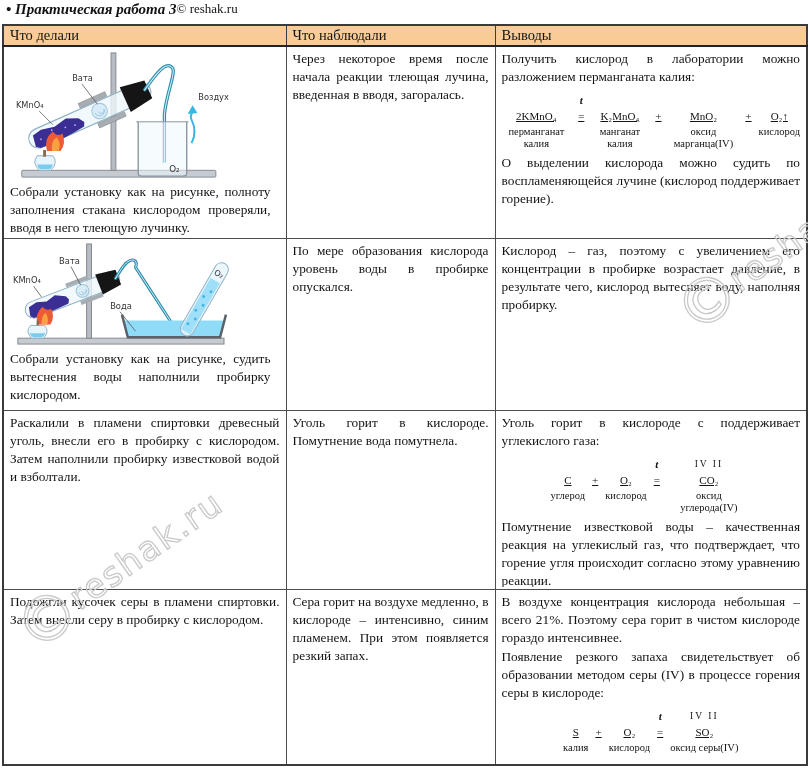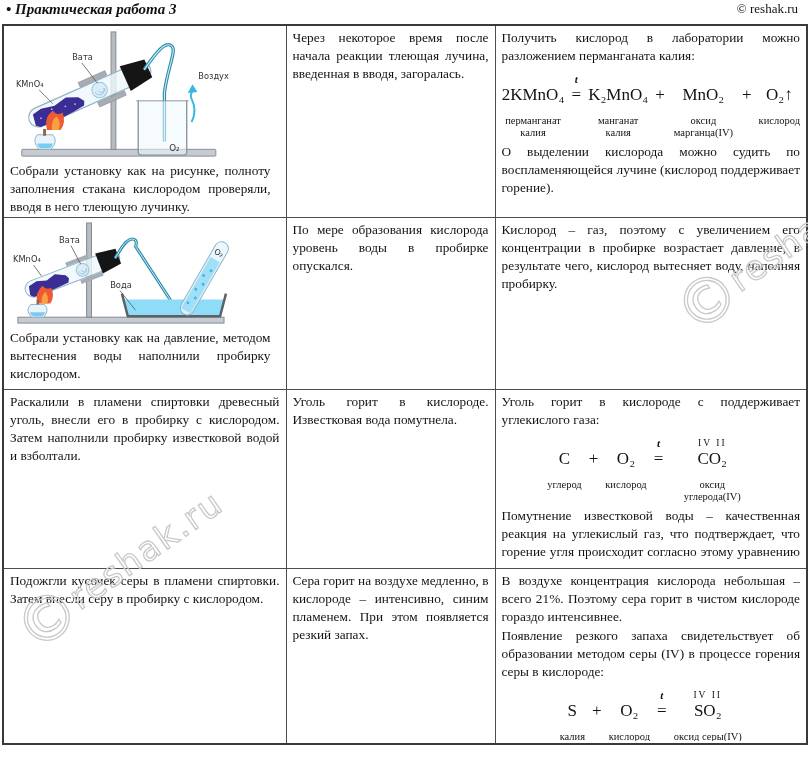--- a/index.html
+++ b/index.html
@@ -1,40 +1,40 @@
 <!DOCTYPE html>
 <html><head>
 <meta charset="utf-8">
 <style>
   html,body{margin:0;padding:0;}
   body{
     width:808px;height:774px;position:relative;overflow:hidden;background:#ffffff;
     font-family:"Liberation Serif","DejaVu Serif",serif;color:#131313;
   }
-  .page-header{position:absolute;top:1px;left:6px;right:10px;display:flex;justify-content:space-between;align-items:flex-start;}
+  .page-header{position:absolute;top:1px;left:6px;right:10px;display:flex;align-items:flex-start;}
   .doc-title{font-size:15px;font-weight:bold;font-style:italic;}
   .site-credit{font-size:13px;}
   table.worktable{position:absolute;top:24px;left:2px;width:804px;border-collapse:collapse;table-layout:fixed;border:2px solid #3a3a3a;}
   th{
     background:#f9cb97;border:1px solid #3c3c3c;border-bottom:2px solid #222;
     font-weight:normal;text-align:left;font-size:14.5px;padding:1px 6px;height:17px;
   }
   td{border:1px solid #4c4c4c;vertical-align:top;padding:2px 6px;font-size:13.3px;line-height:1.36;}
   .cellbox{overflow:hidden;}
   .hr0{height:187px}.hr1{height:167px}.hr2{height:174px}.hr3{height:170px}
   .cell-text{margin:1px 0 0 0;text-align:justify;}
   .diagram{display:block;margin:1px auto 2px auto;}
   .caption{margin:1px 9px 0 0;text-align:justify;}
   
   .eq{display:flex;justify-content:center;align-items:flex-start;gap:7px;margin:8px 0 4px 0;}
   .eq-item{display:flex;flex-direction:column;align-items:center;}
   .eq-ox{height:12px;line-height:12px;font-size:9.5px;font-weight:normal;letter-spacing:2px;white-space:nowrap;}
   .eq-heat{font-style:italic;font-weight:bold;font-size:11px;letter-spacing:0;}
-  .eq-f{font-size:17px;line-height:20px;white-space:nowrap;}
-  .eq-lab{font-size:10.5px;line-height:1.12;text-align:center;max-width:84px;margin-top:10px;}
+  .eq-f{font-size:11px;line-height:20px;white-space:nowrap;text-decoration:underline;}
+  .eq-lab{font-size:10.5px;line-height:1.12;text-align:center;max-width:84px;margin-top:0;}
   
   .watermark{
     position:absolute;white-space:nowrap;z-index:5;pointer-events:none;
     transform:rotate(-35deg);transform-origin:0 50%;
     color:transparent;-webkit-text-stroke:1.3px #c9c9c9;
     font-family:"DejaVu Sans",sans-serif;
   }
   .wm-c{font-size:62px;vertical-align:middle;}
   .wm-rest{font-size:34px;vertical-align:middle;letter-spacing:2px;}
   #wm1{left:682px;top:282px;}
@@ -49,20 +49,25 @@
   <div class="site-credit">© reshak.ru</div>
 </div>
 
 <table class="worktable">
   <colgroup>
       <col style="width:283px">
       <col style="width:209px">
       <col style="width:312px">
     </colgroup>
   <tbody>
+      <tr>
+    <th>Что делали</th>
+    <th>Что наблюдали</th>
+    <th>Выводы</th>
+  </tr>
 
   <tr>
     <td>
           <div class="cellbox hr0">
       <svg class="diagram" width="262" height="131" viewBox="0 0 270 135">
         <rect x="8" y="124" width="200" height="7" rx="1" fill="#c6cbd1" stroke="#868b91"></rect>
         <rect x="100" y="3" width="5" height="121" fill="#b7bcc2" stroke="#858a90"></rect>
         <g transform="translate(16,95) rotate(-24)">
           <rect x="0" y="-10" width="136" height="20" rx="10" fill="#eef7fc" fill-opacity="0.8" stroke="#8fb2c6" stroke-width="1.2"></rect>
           <path d="M4,7 L6,-5 L16,-7 L30,-4 L44,-7 L56,-2 L60,4 L58,8 Q30,12 8,10 Z" fill="#3a2d94"></path>
@@ -182,21 +187,21 @@
                 <circle cx="2" cy="-50" r="1.5" fill="#45b4e6"></circle>
           <text x="0" y="-67" font-size="8" text-anchor="middle">O₂</text>
         </g>
         <text x="1" y="42" font-size="8.5">KMnO₄</text>
         <line x1="22" y1="45" x2="30" y2="56" stroke="#555" stroke-width="0.8"></line>
         <text x="48" y="22" font-size="8.5">Вата</text>
         <line x1="60" y1="25" x2="70" y2="44" stroke="#555" stroke-width="0.8"></line>
         <text x="100" y="68" font-size="8.5">Вода</text>
         <line x1="110" y1="71" x2="126" y2="91" stroke="#555" stroke-width="0.8"></line>
       </svg>
-      <p class="caption">Собрали установку как на давление, методом вытеснения воды наполнили пробирку кислородом.</p>
+      <p class="caption">Собрали установку как на рисунке, судить вытеснения воды наполнили пробирку кислородом.</p>
     </div>
         </td>
     <td>
           <div class="cellbox hr1">
       <p class="cell-text">По мере образования кислорода уровень воды в пробирке опускался.</p>
     </div>
         </td>
     <td>
           <div class="cellbox hr1">
       <p class="cell-text">Кислород – газ, поэтому с увеличением его концентрации в пробирке возрастает давление, в результате чего, кислород вытесняет воду, наполняя пробирку.</p>
@@ -205,21 +210,21 @@
   </tr>
 
   <tr>
     <td>
           <div class="cellbox hr2">
       <p class="cell-text">Раскалили в пламени спиртовки древесный уголь, внесли его в пробирку с кислородом. Затем наполнили пробирку известковой водой и взболтали.</p>
     </div>
         </td>
     <td>
           <div class="cellbox hr2">
-      <p class="cell-text">Уголь горит в кислороде. Известковая вода помутнела.</p>
+      <p class="cell-text">Уголь горит в кислороде. Помутнение вода помутнела.</p>
     </div>
         </td>
     <td>
           <div class="cellbox hr2">
       <p class="cell-text">Уголь горит в кислороде с поддерживает углекислого газа:</p>
       <div class="eq">
         <div class="eq-item">
           <div class="eq-ox"></div>
           <div class="eq-f">C</div>
           <div class="eq-lab">углерод</div>

